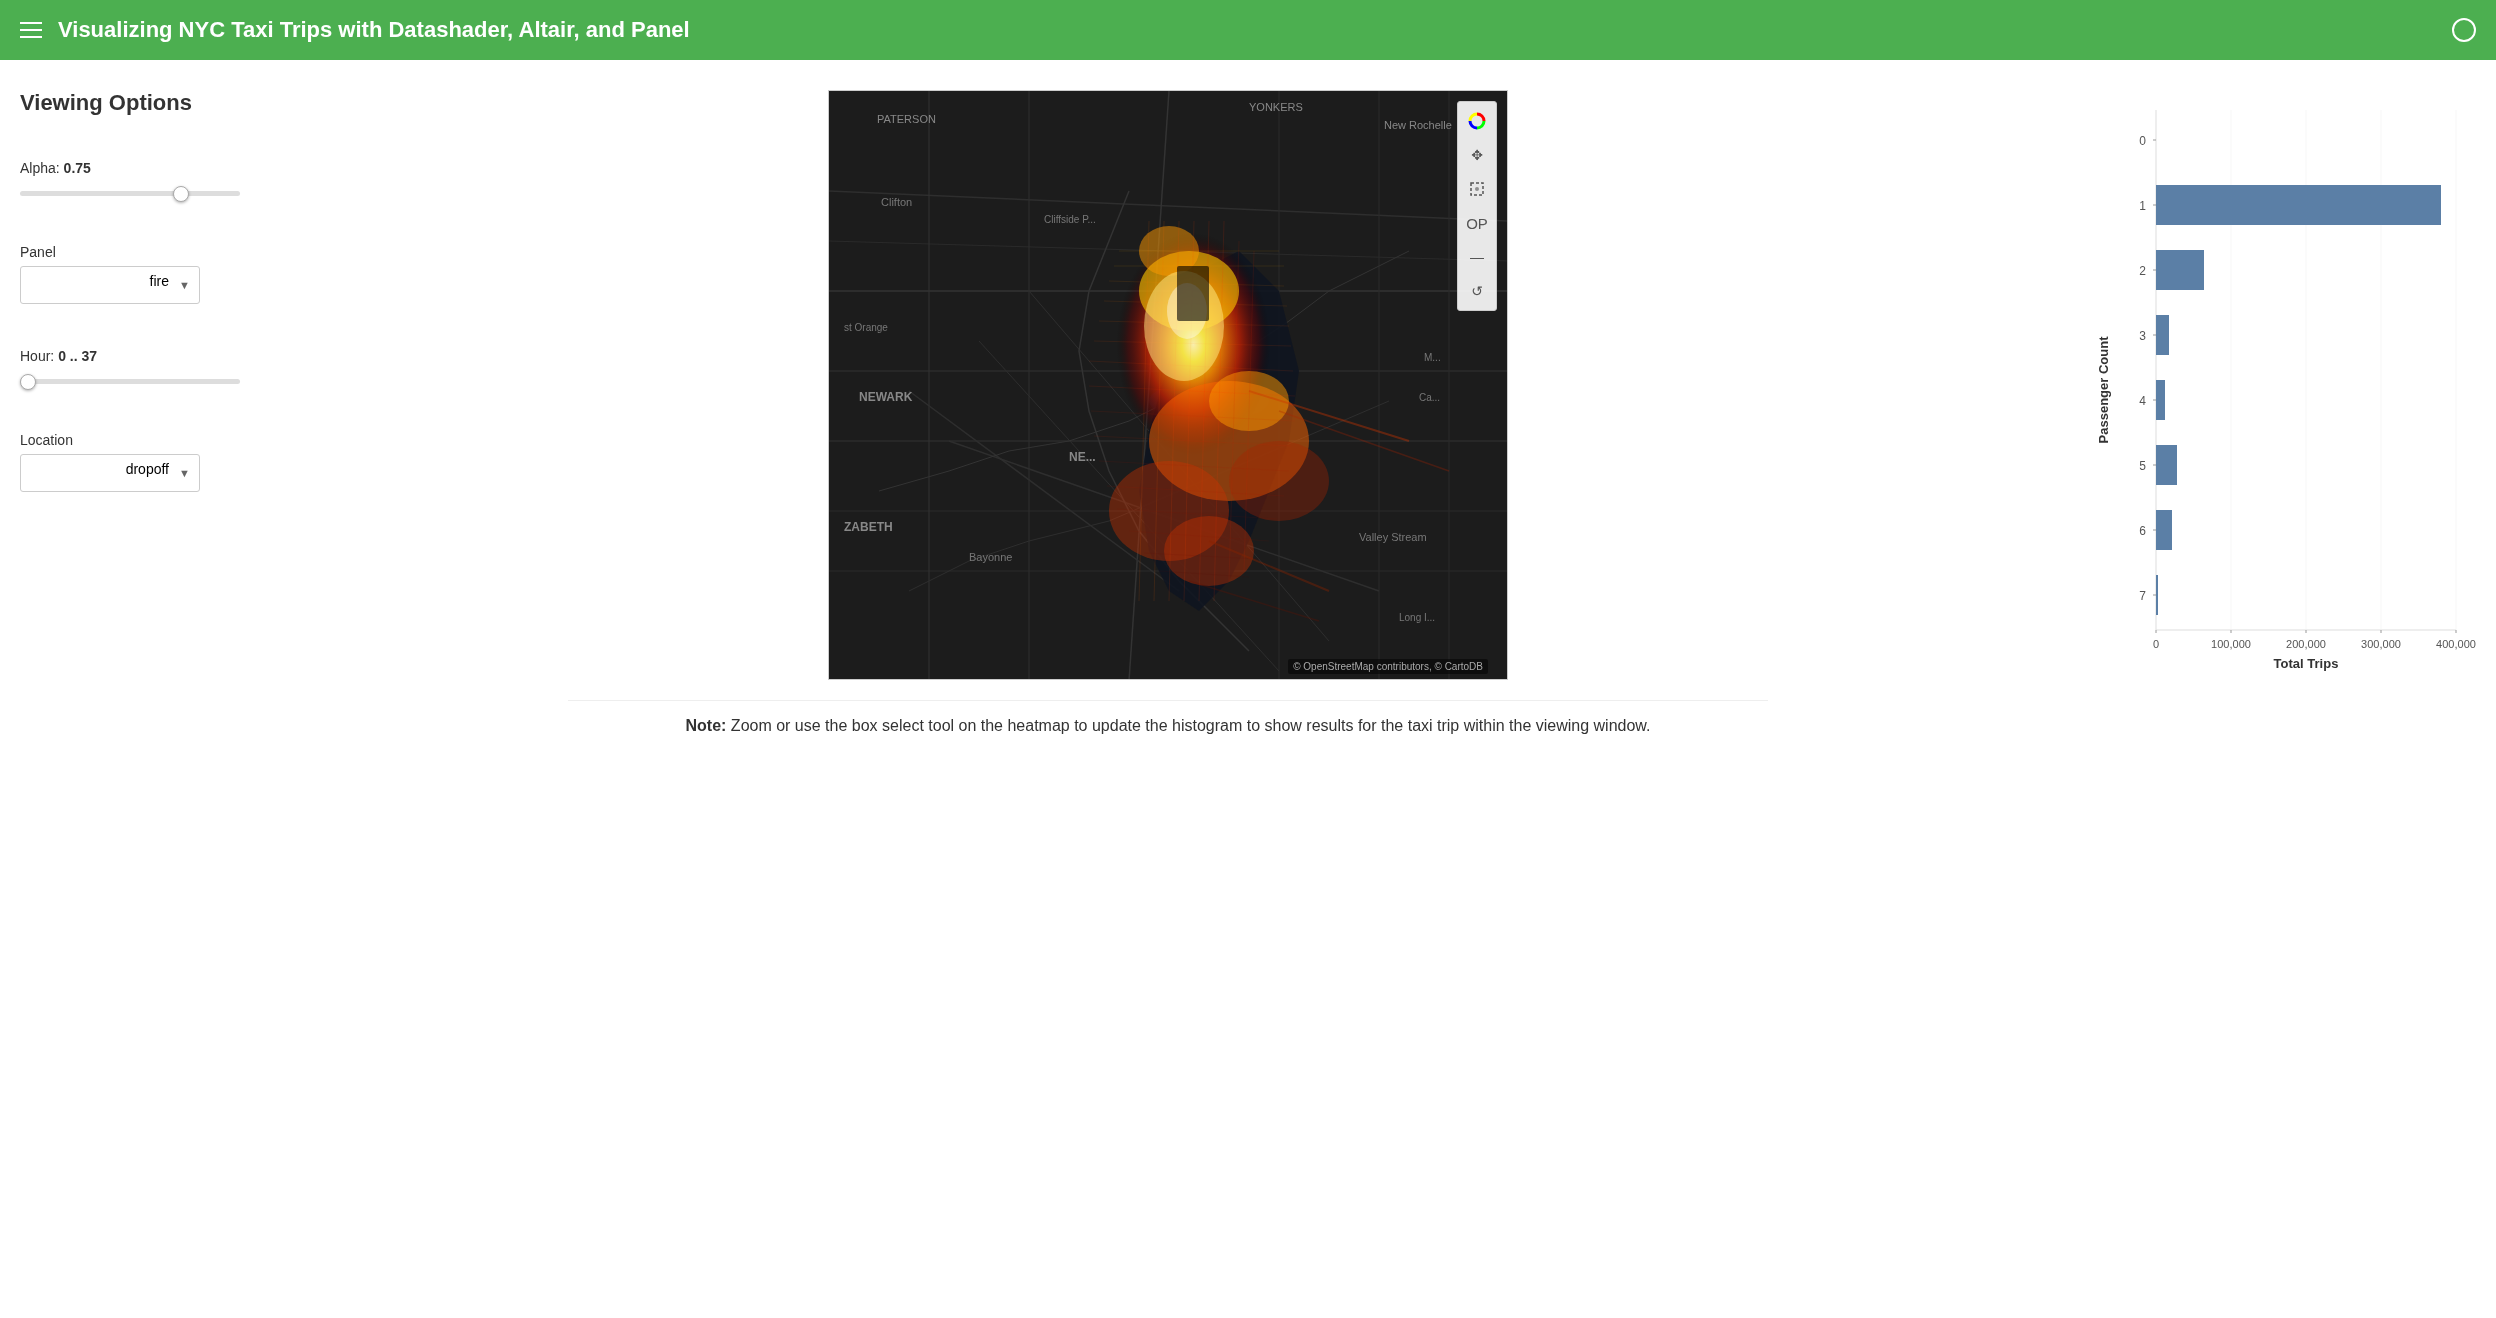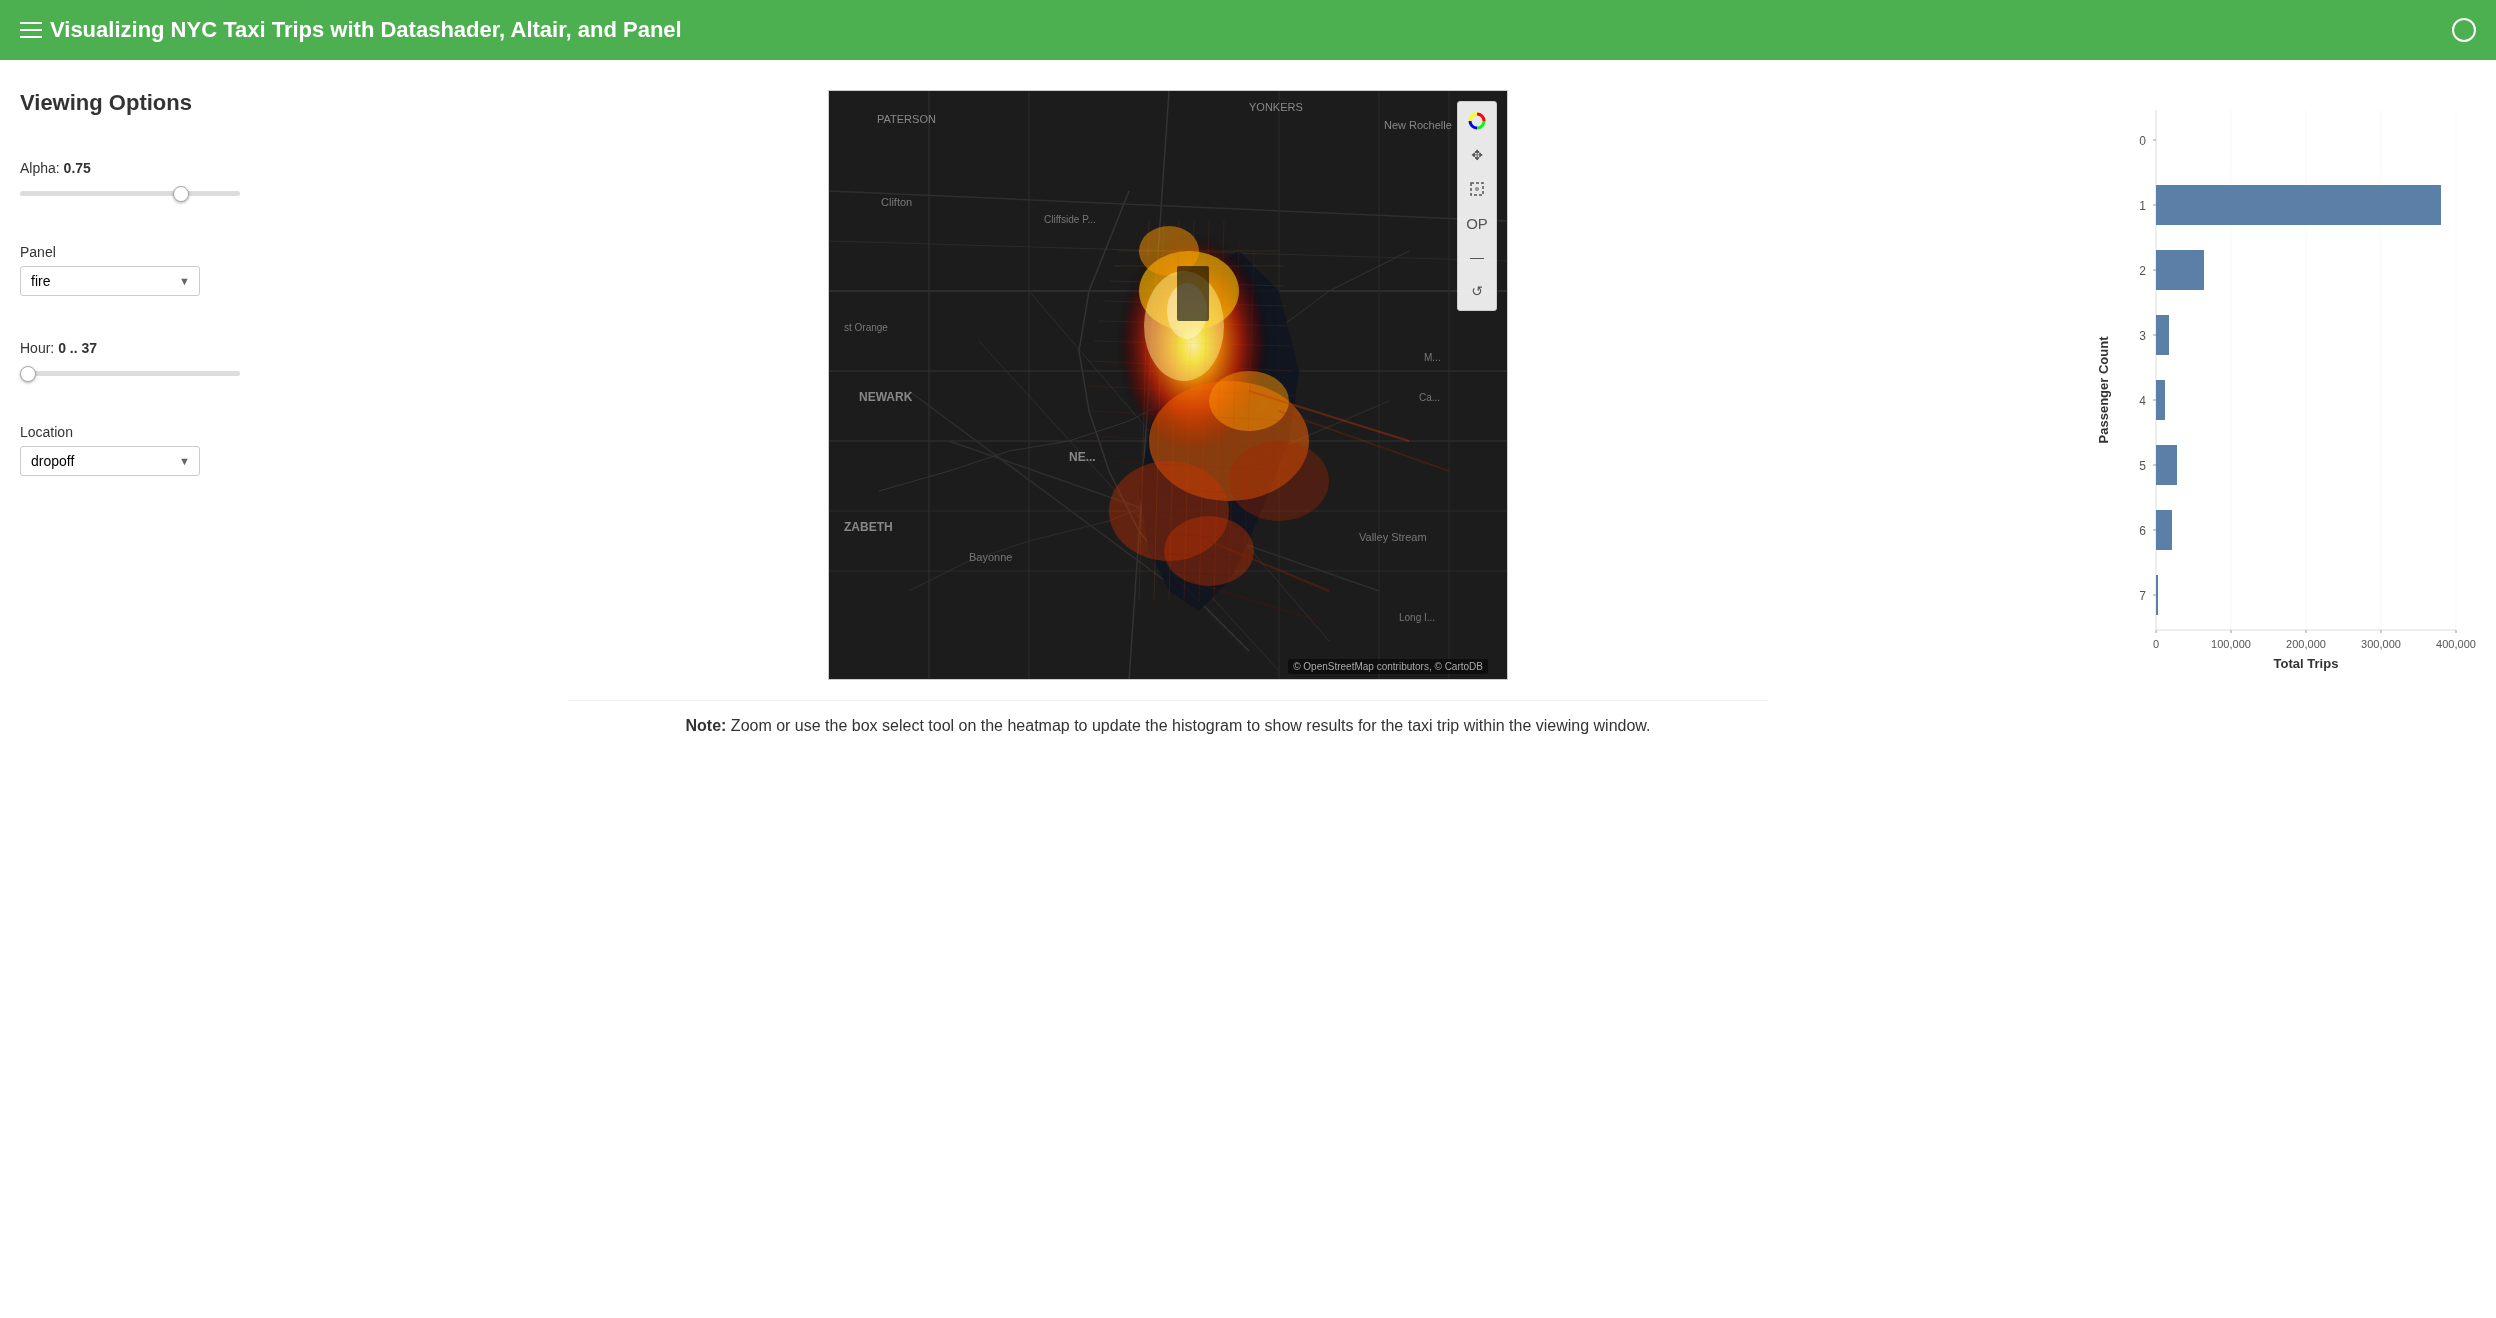--- a/index.html
+++ b/index.html
@@ -11,21 +11,21 @@
       color: white;
       display: flex;
       align-items: center;
       justify-content: space-between;
       padding: 0 20px;
       height: 60px;
     }
     .header-left {
       display: flex;
       align-items: center;
-      gap: 8px;
+      gap: 16px;
     }
     .hamburger-icon {
       display: flex;
       flex-direction: column;
       gap: 5px;
       cursor: pointer;
     }
     .hamburger-icon span {
       display: block;
       width: 22px;
@@ -98,29 +98,30 @@
       box-shadow: 0 1px 3px rgba(0,0,0,0.3);
     }
 
     .select-wrapper {
       position: relative;
       display: inline-block;
       width: 180px;
     }
     .select-wrapper select {
       width: 100%;
-      padding: 6px 30px 6px 10px;
+      padding: 6px 30px 14px 10px;
       font-size: 14px;
       border: 1px solid #ccc;
       border-radius: 3px;
       background: white;
       appearance: none;
       -webkit-appearance: none;
       cursor: pointer;
       outline: none;
+      text-align: right;
     }
     .select-wrapper::after {
       content: '▼';
       font-size: 11px;
       position: absolute;
       right: 10px;
       top: 50%;
       transform: translateY(-50%);
       pointer-events: none;
       color: #666;

